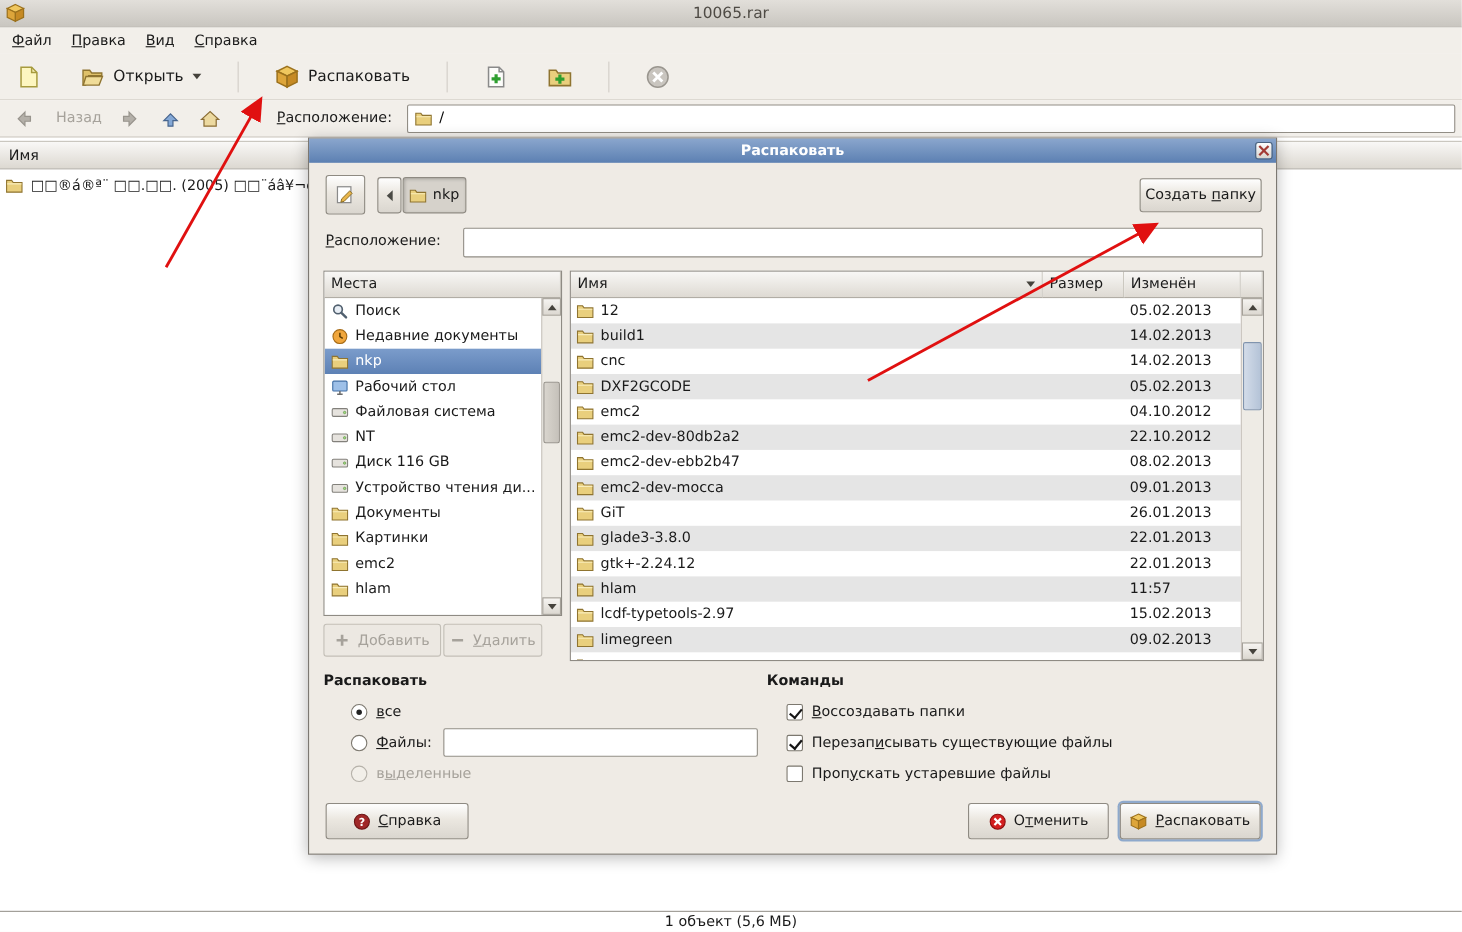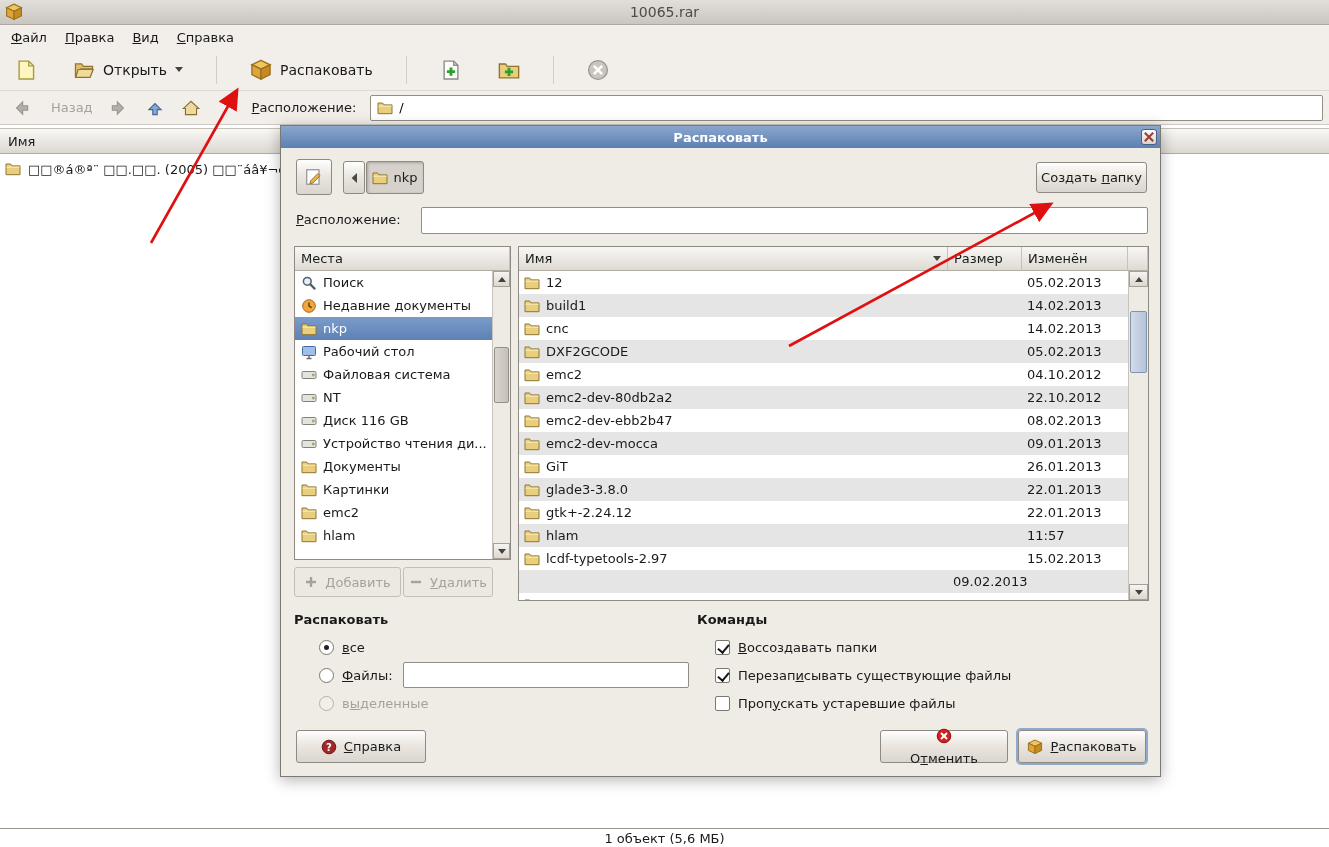--- a/index.html
+++ b/index.html
@@ -112,21 +112,21 @@
   .btn-remove { position:absolute; left:122px; top:441px; width:90px; height:30px; }
 
   .sec-title { font-weight:bold; margin-bottom:6px; }
   .extract-group { position:absolute; left:13px; top:486px; width:395px; }
   .commands-group { position:absolute; left:416px; top:486px; width:440px; }
   .opt-row { display:flex; align-items:center; gap:8px; height:28px; padding-left:25px; }
   .commands-group .opt-row { padding-left:18px; }
   .files-entry { width:289px; margin-left:2px; }
 
   .btn-help { position:absolute; left:15px; top:604px; width:130px; height:33px; }
-  .btn-cancel { position:absolute; left:599px; top:604px; width:128px; height:33px;flex-direction:column; }
+  .btn-cancel { position:absolute; left:599px; top:604px; width:128px; height:33px; }
   .btn-extract { position:absolute; left:737px; top:604px; width:128px; height:33px; }
 
   .arrows { position:absolute; left:0; top:0; z-index:50; pointer-events:none; }
 </style>
 </head>
 <body>
 
 <div id="screen">
 
   <div class="titlebar">
@@ -536,20 +536,27 @@
               <span class="i16"><svg viewBox="0 0 16 16">
                   <path d="M1 13.7V3h4.6l1.4 1.9H15v8.8z" fill="#e9cf7d" stroke="#8f7430"></path>
                   <path d="M1.5 6.2h13" stroke="#f8ecba" stroke-width="1"></path>
                 </svg></span>
               <span>lcdf-typetools-2.97</span>
             </div>
             <div class="cell-size"></div>
             <div class="cell-mod">15.02.2013</div>
           </div>
           <div class="file-row odd">
+            <div class="cell-name">
+              <span class="i16"><svg viewBox="0 0 16 16">
+                  <path d="M1 13.7V3h4.6l1.4 1.9H15v8.8z" fill="#e9cf7d" stroke="#8f7430"></path>
+                  <path d="M1.5 6.2h13" stroke="#f8ecba" stroke-width="1"></path>
+                </svg></span>
+              <span>limegreen</span>
+            </div>
             <div class="cell-size"></div>
             <div class="cell-mod">09.02.2013</div>
           </div>
           <div class="file-row">
             <div class="cell-name">
               <span class="i16"><svg viewBox="0 0 16 16">
                   <path d="M1 13.7V3h4.6l1.4 1.9H15v8.8z" fill="#e9cf7d" stroke="#8f7430"></path>
                   <path d="M1.5 6.2h13" stroke="#f8ecba" stroke-width="1"></path>
                 </svg></span>
               <span></span>

